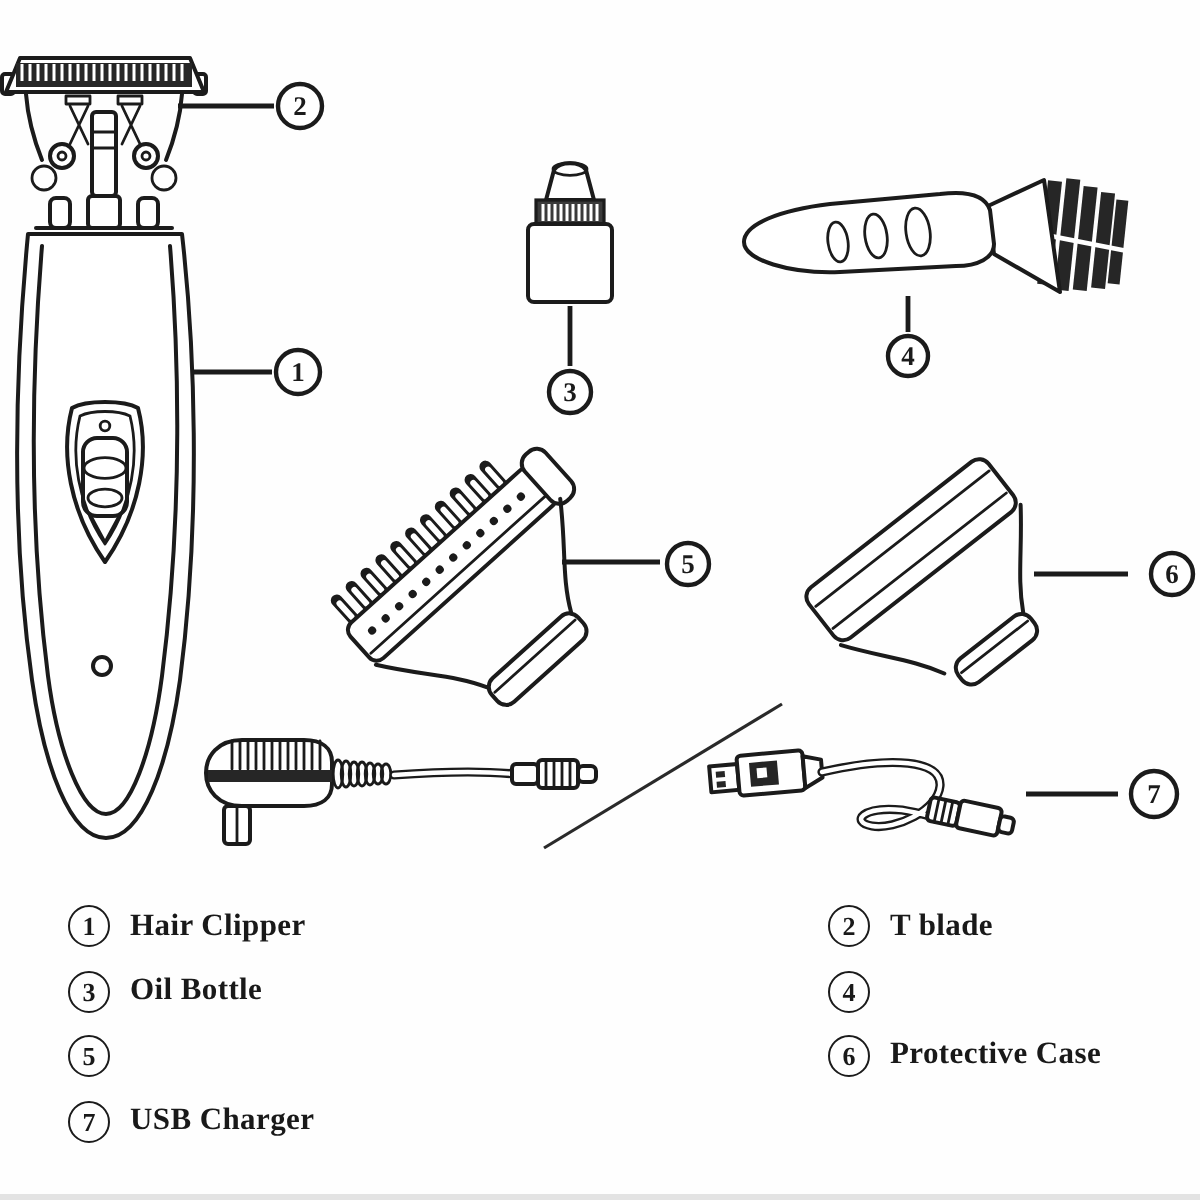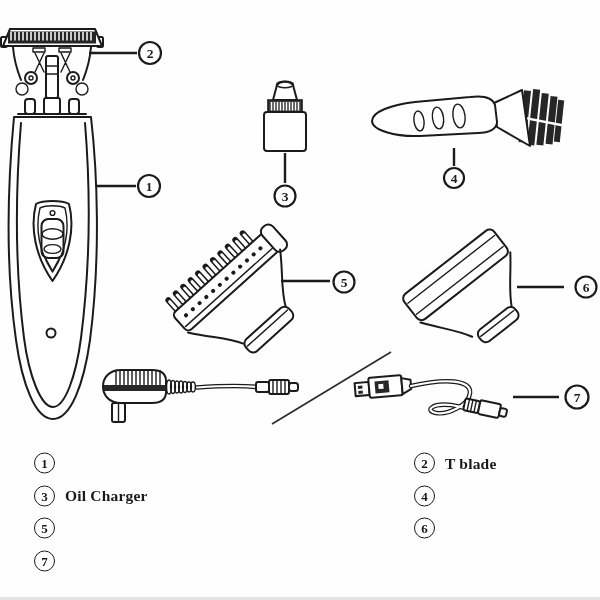--- a/index.html
+++ b/index.html
@@ -211,38 +211,41 @@
     <g class="callout">
       <line x1="513" y1="397" x2="559" y2="397"></line>
       <circle cx="577" cy="397" r="11.5"></circle>
       <text x="577" y="401.7">7</text>
     </g>
   </svg>
 
   <div>
     <div class="legend-item" style="left:34px;top:463px;">
       <span class="lnum">1</span>
+      <span class="llabel">Hair Clipper</span>
     </div>
     <div class="legend-item" style="left:34px;top:495.5px;">
       <span class="lnum">3</span>
-      <span class="llabel">Oil Charger</span>
+      <span class="llabel">Oil Bottle</span>
     </div>
     <div class="legend-item" style="left:34px;top:528px;">
       <span class="lnum">5</span>
     </div>
     <div class="legend-item" style="left:34px;top:560.5px;">
       <span class="lnum">7</span>
+      <span class="llabel">USB Charger</span>
     </div>
 
     <div class="legend-item" style="left:414px;top:463px;">
       <span class="lnum">2</span>
       <span class="llabel">T blade</span>
     </div>
     <div class="legend-item" style="left:414px;top:495.5px;">
       <span class="lnum">4</span>
     </div>
     <div class="legend-item" style="left:414px;top:527.5px;">
       <span class="lnum">6</span>
+      <span class="llabel">Protective Case</span>
     </div>
   </div>
 
   <div class="bottom-edge"></div>
 </div>
 
 </body></html>

